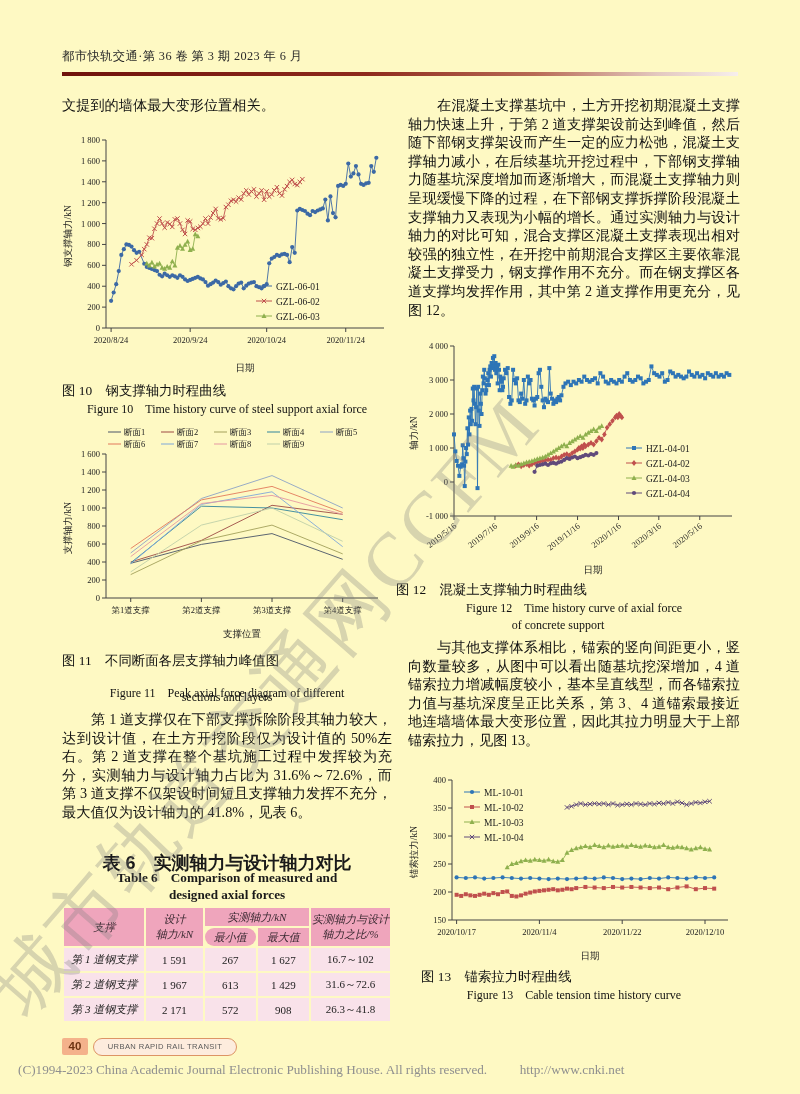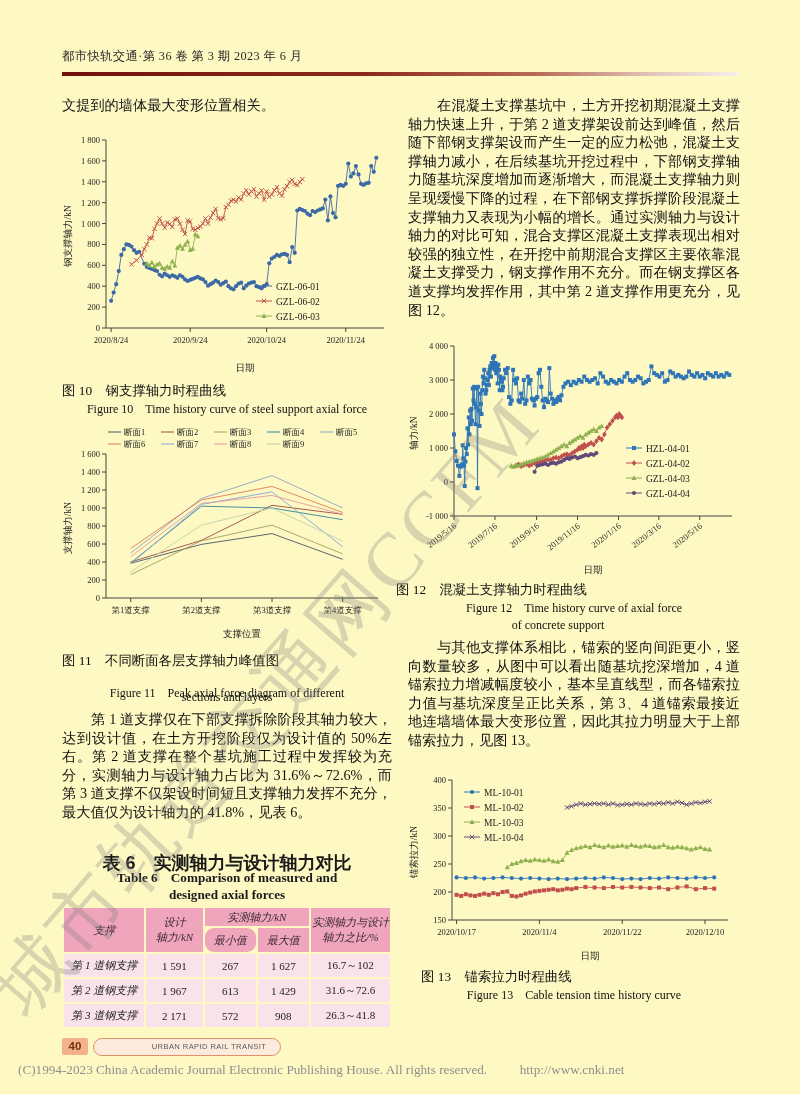--- a/index.html
+++ b/index.html
@@ -18,21 +18,21 @@
   table.t6 td,table.t6 th{padding:0;text-align:center;vertical-align:middle;}
   .th1{background:#efa5bc;font-style:italic;font-weight:normal;color:#3c2b33;}
   .tb1{background:#f9e2ea;color:#222;}
   .tcn{font-style:italic;}
   .watermark{font-size:76px;letter-spacing:4px;white-space:nowrap;color:rgba(125,125,125,0.30);
              transform:rotate(-49deg);transform-origin:0 0;pointer-events:none;z-index:4;}
   .badge-num{background:#f4b28b;color:#6e3413;font-family:"Liberation Sans",sans-serif;
              font-size:11.5px;font-weight:bold;text-align:center;line-height:17px;border-radius:2px;}
   .badge-pill{border:1px solid #dd9465;background:#fdecdd;border-radius:9px;color:#5a5a5a;
               font-family:"Liberation Sans",sans-serif;font-size:7.6px;letter-spacing:.4px;
-              text-align:center;line-height:16px;padding-left:44px;}
+              text-align:center;line-height:16px;}
   .copyright{font-size:13.2px;color:#8f8f8f;}
   .chart svg{display:block;}
 </style>
 </head>
 <body>
 
 <div class="page">
 
   <div class="abs header-text" style="left:62px;top:48px;">都市快轨交通·第 36 卷 第 3 期 2023 年 6 月</div>
   <div class="abs rule" style="left:62px;top:72px;width:676px;"></div>
@@ -571,21 +571,21 @@
           <span>设计</span><br>
           <span>轴力/kN</span>
         </th>
         <th class="th1" colspan="2" style="height:18px;">实测轴力/kN</th>
         <th class="th1" rowspan="2">
           <span>实测轴力与设计</span><br>
           <span>轴力之比/%</span>
         </th>
       </tr>
       <tr>
-        <th class="th1" style="height:24px;border-radius:9px;">最小值</th>
+        <th class="th1" style="height:18px;border-radius:9px;">最小值</th>
         <th class="th1">最大值</th>
       </tr>
       <tr style="height:23px;">
         <td class="tb1 tcn">第 1 道钢支撑</td>
         <td class="tb1">1 591</td>
         <td class="tb1">267</td>
         <td class="tb1">1 627</td>
         <td class="tb1">16.7～102</td>
       </tr>
       <tr style="height:23px;">

